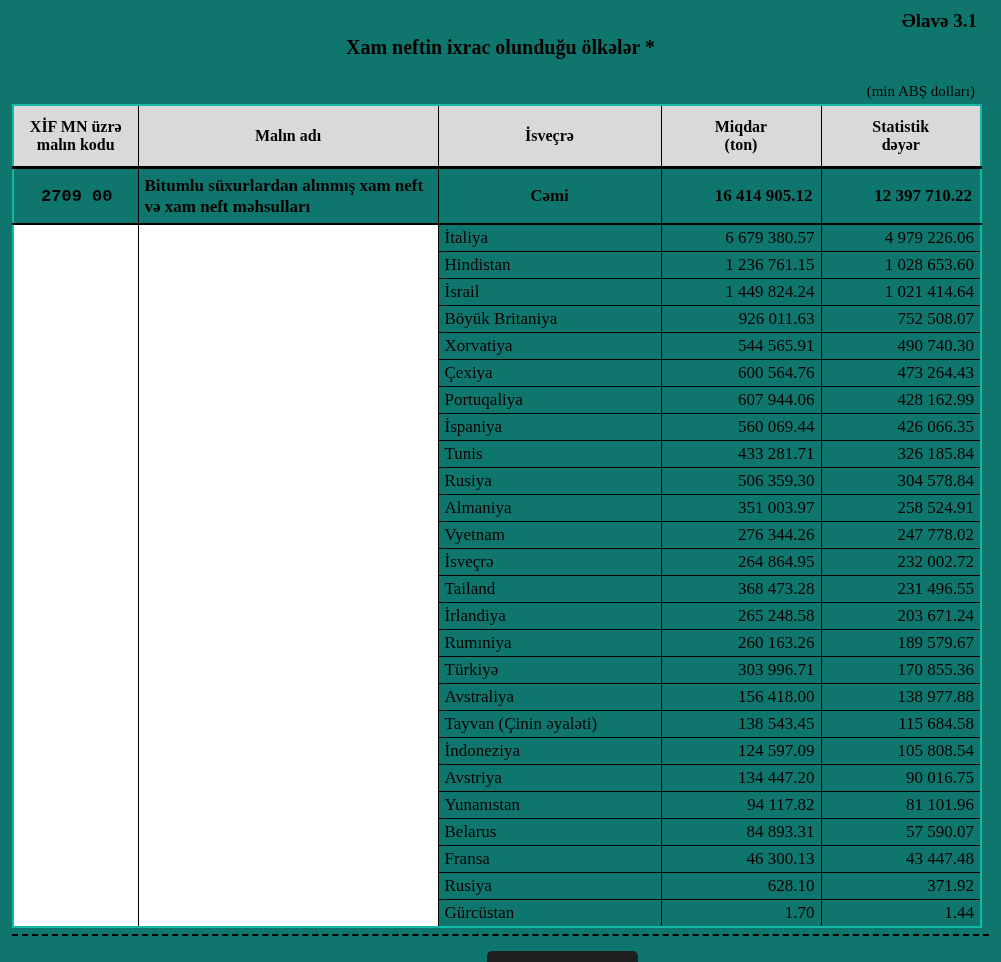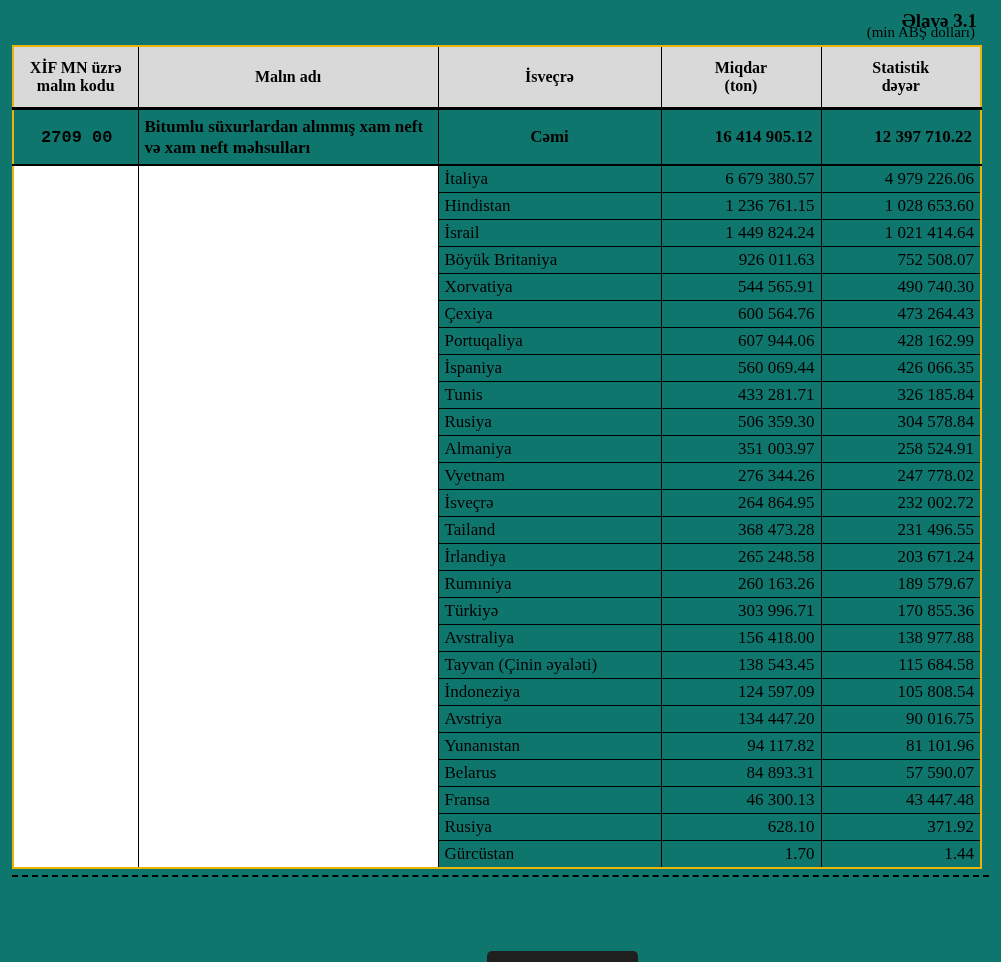--- a/index.html
+++ b/index.html
@@ -44,21 +44,21 @@
     width: 968px;
     font-size: 17px;
   }
   table.export-table th,
   table.export-table td {
     border: 1px solid #000;
     padding: 2px 6px;
     overflow: hidden;
   }
   table.export-table {
-    border: 2px solid #eab308;
+    border: 2px solid #14b8a6;
   }
   thead th {
     background: #d9d9d9;
     font-weight: bold;
     font-size: 16px;
     text-align: center;
     vertical-align: middle;
     height: 56px;
     border-bottom: 3px solid #000 !important;
   }
@@ -120,20 +120,21 @@
     border-radius: 5px 5px 0 0;
   }
 </style>
 </head>
 <body>
 
 <div class="page">
 
   <div class="annex">Əlavə 3.1</div>
 
+  <div class="title">Xam neftin ixrac olunduğu ölkələr *</div>
 
   <div class="unit-note">(min ABŞ dolları)</div>
 
   <table class="export-table">
     <colgroup>
       <col style="width:125px">
       <col style="width:300px">
       <col style="width:223px">
       <col style="width:160px">
       <col style="width:160px">

